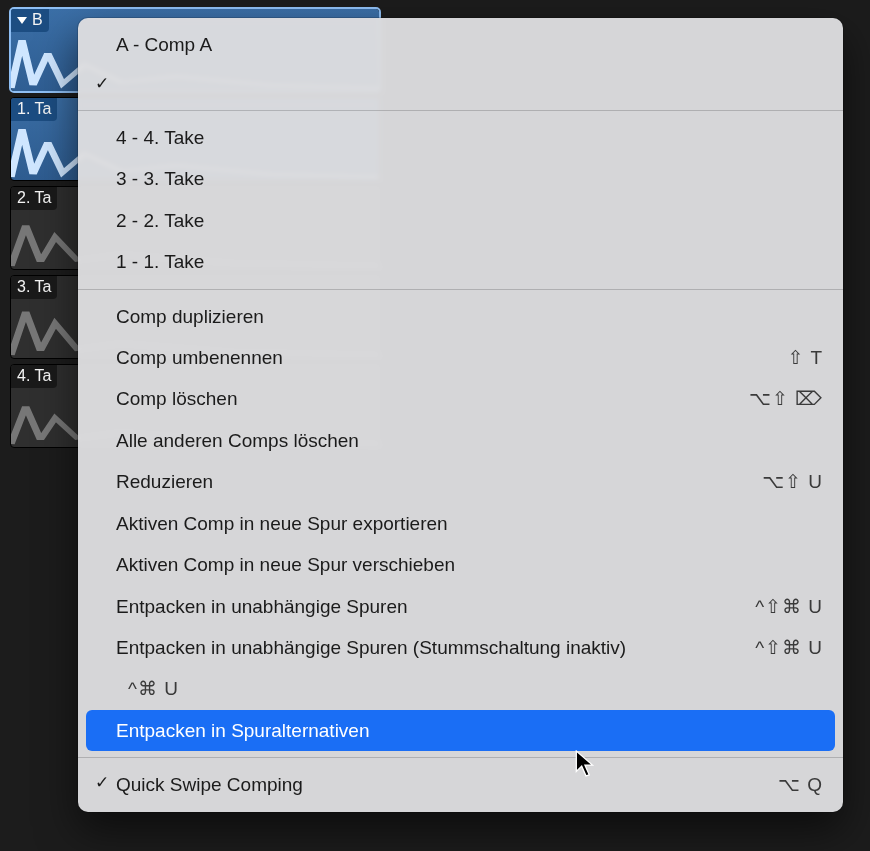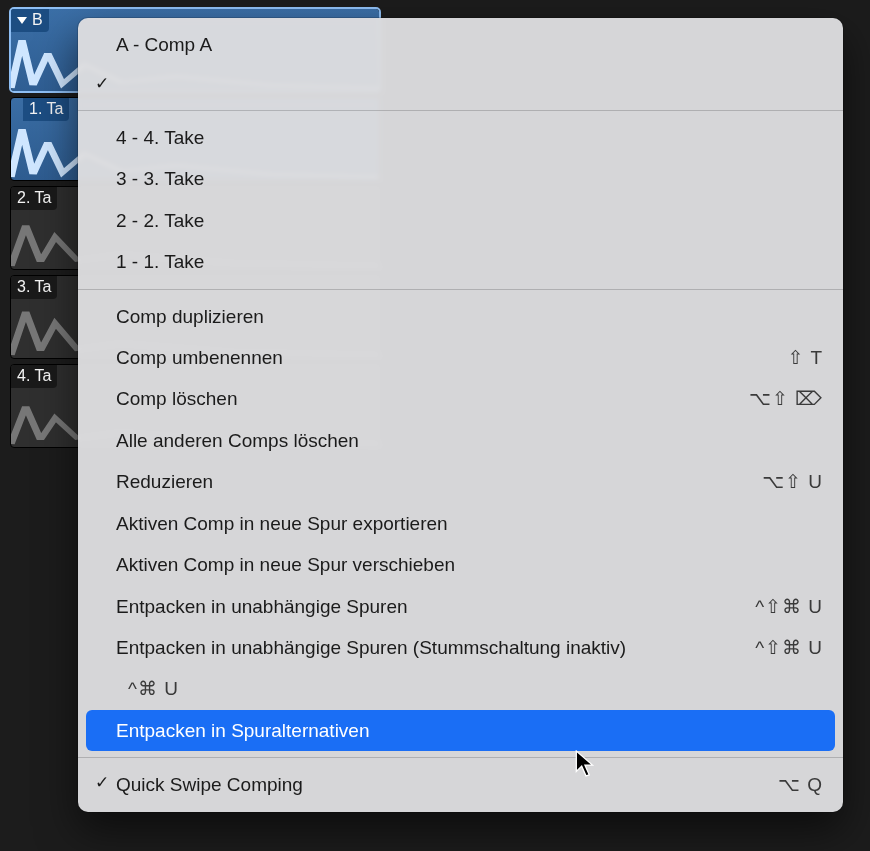--- a/index.html
+++ b/index.html
@@ -51,21 +51,21 @@
   }
   .reg-dim  { background: #2f2f2f; }
   .reg-dim .label { background: #1a1a1a; justify-content: center; }
   .reg-sel  {
     background: linear-gradient(#3b6fa7, #2f5e93);
     outline: 2px solid #8fbff4;
     outline-offset: -1px;
   }
   .reg-sel .label { background: #1c4d82; }
   .reg-blue { background: linear-gradient(#3a6da4, #2e5c90); }
-  .reg-blue .label { background: #1c4d82; margin-left: 12px; }
+  .reg-blue .label { background: #1c4d82; }
 
   
   .menu {
     position: absolute;
     left: 78px; top: 18px;
     width: 765px;
     background: rgba(221,221,223,.97);
     border-radius: 10px;
     box-shadow: 0 18px 40px rgba(0,0,0,.55), 0 0 0 1px rgba(0,0,0,.15);
     padding: 6px 0;

